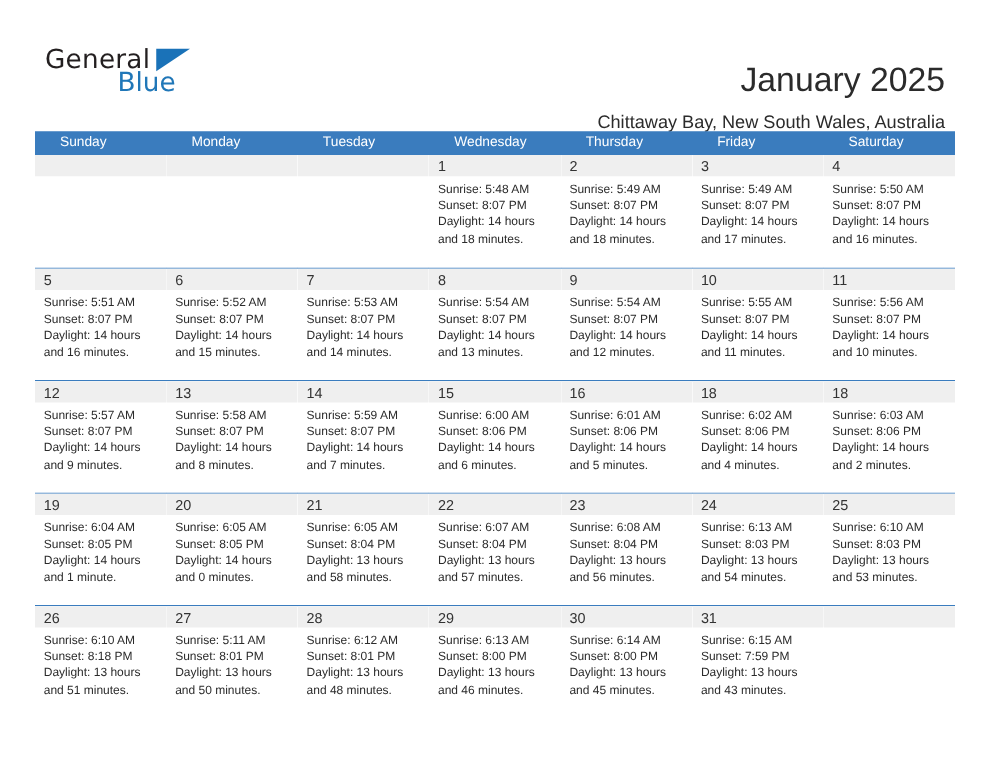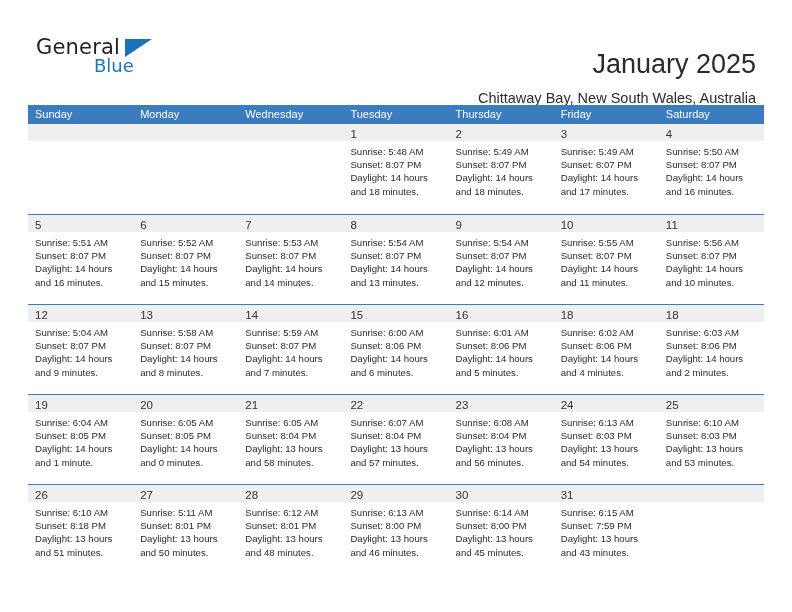--- a/index.html
+++ b/index.html
@@ -46,21 +46,21 @@
     letter-spacing: 0.2px;
     color: #231f20;
     font-family: "DejaVu Sans", sans-serif;
     line-height: 22px;
     white-space: nowrap;
   }
   .brand-blue {
     position: absolute;
     left: 58px;
     top: 19px;
-    font-size: 18px;
+    font-size: 21px;
     color: #2077b8;
     font-family: "DejaVu Sans", sans-serif;
     line-height: 22px;
     white-space: nowrap;
   }
   .brand-triangle {
     position: absolute;
     left: 89px;
     top: 3px;
     width: 0;
@@ -105,21 +105,21 @@
   .dow-row {
     display: flex;
     background: #3a7cbe;
     height: 19px;
   }
   .dow-cell {
     flex: 1 1 0;
     color: #ffffff;
     font-size: 11px;
     line-height: 19px;
-    padding-left: 7px;
+    padding-left: 20px;
     white-space: nowrap;
     font-family: "Liberation Sans", sans-serif;
   }
 
   .week-row {
     display: flex;
     border-top: 1.5px solid #3a7cbe;
     height: 90px;
   }
   .week-row.first {
@@ -174,22 +174,22 @@
       <div class="cal-title">January 2025</div>
       <div class="cal-subtitle">Chittaway Bay, New South Wales, Australia</div>
     </div>
 
   </div>
 
   <div class="calendar">
     <div class="dow-row" id="dow-row">
         <div class="dow-cell">Sunday</div>
         <div class="dow-cell">Monday</div>
+        <div class="dow-cell">Tuesday</div>
         <div class="dow-cell">Wednesday</div>
-        <div class="dow-cell">Tuesday</div>
         <div class="dow-cell">Thursday</div>
         <div class="dow-cell">Friday</div>
         <div class="dow-cell">Saturday</div>
       </div>
     <div id="weeks-container">
         <div class="week-row first">
           <div class="day-cell empty">
             <div class="day-number-band"><span class="day-number"></span></div>
           </div>
           <div class="day-cell empty">
@@ -297,21 +297,21 @@
               <div class="line">Sunset: 8:07 PM</div>
               <div class="line">Daylight: 14 hours</div>
               <div class="line">and 10 minutes.</div>
             </div>
           </div>
         </div>
         <div class="week-row">
           <div class="day-cell">
             <div class="day-number-band"><span class="day-number">12</span></div>
             <div class="day-info">
-              <div class="line">Sunrise: 5:04 AM</div>
+              <div class="line">Sunrise: 5:57 AM</div>
               <div class="line">Sunset: 8:07 PM</div>
               <div class="line">Daylight: 14 hours</div>
               <div class="line">and 9 minutes.</div>
             </div>
           </div>
           <div class="day-cell">
             <div class="day-number-band"><span class="day-number">13</span></div>
             <div class="day-info">
               <div class="line">Sunrise: 5:58 AM</div>
               <div class="line">Sunset: 8:07 PM</div>

